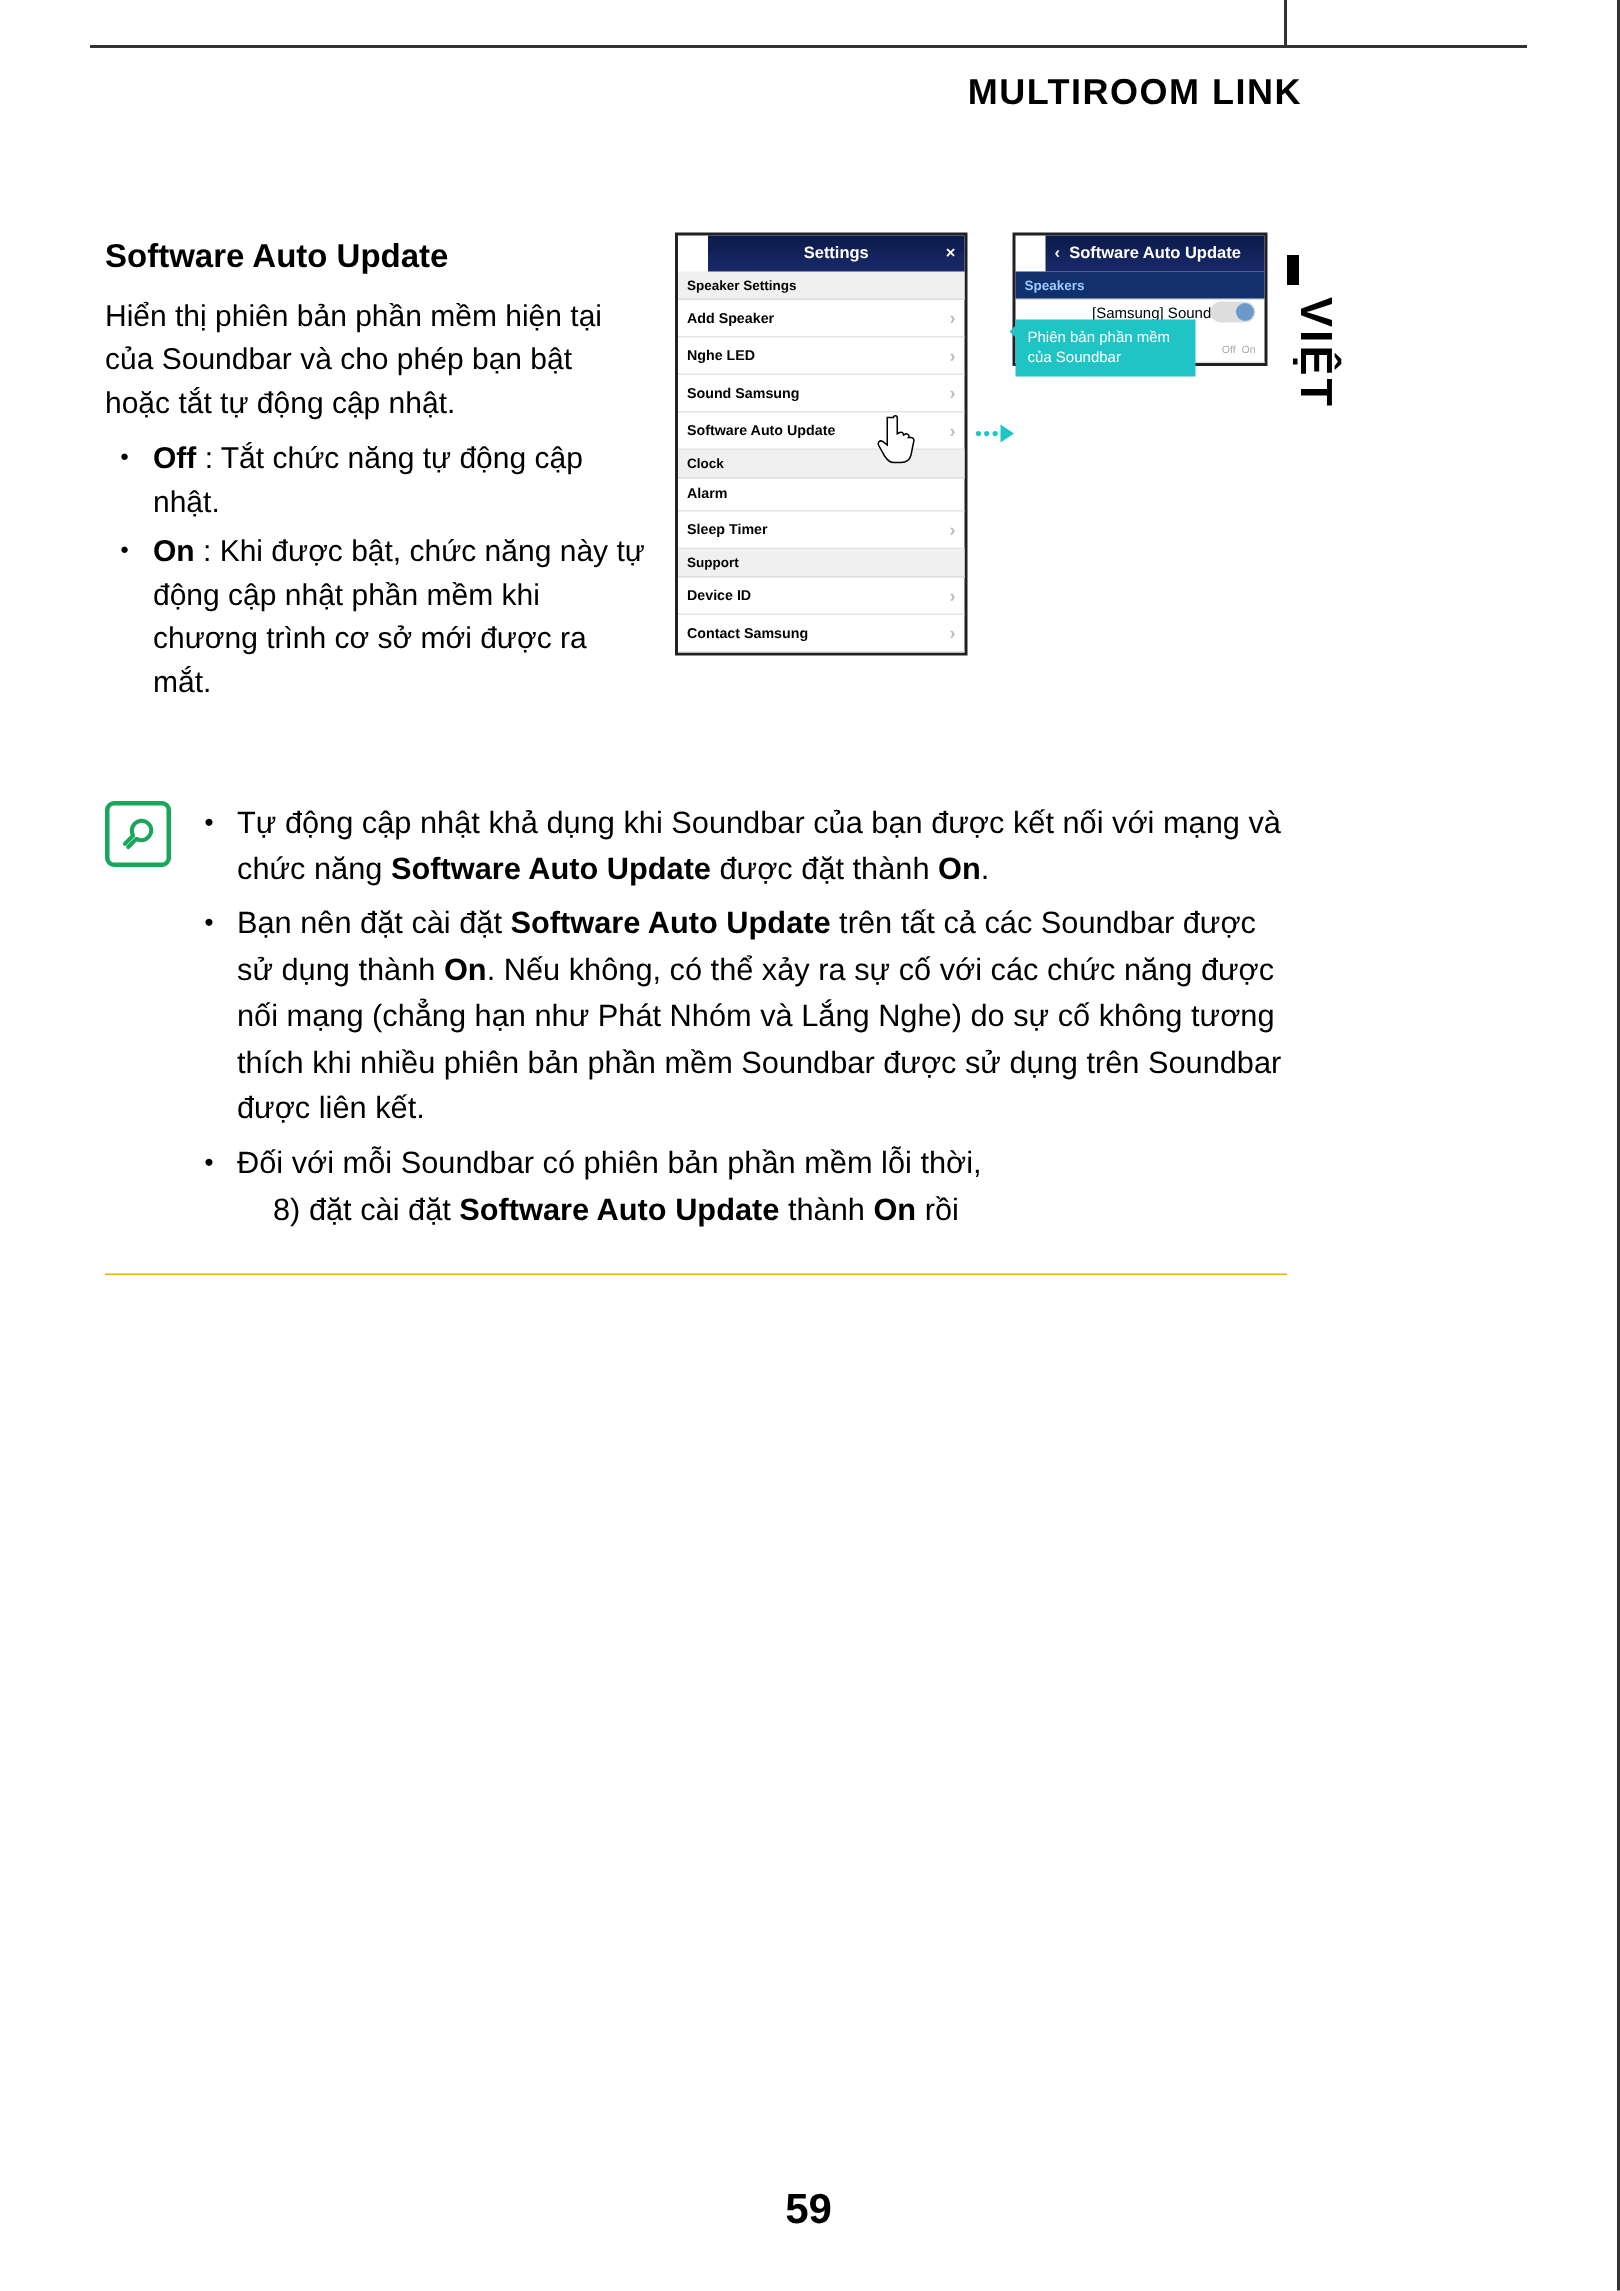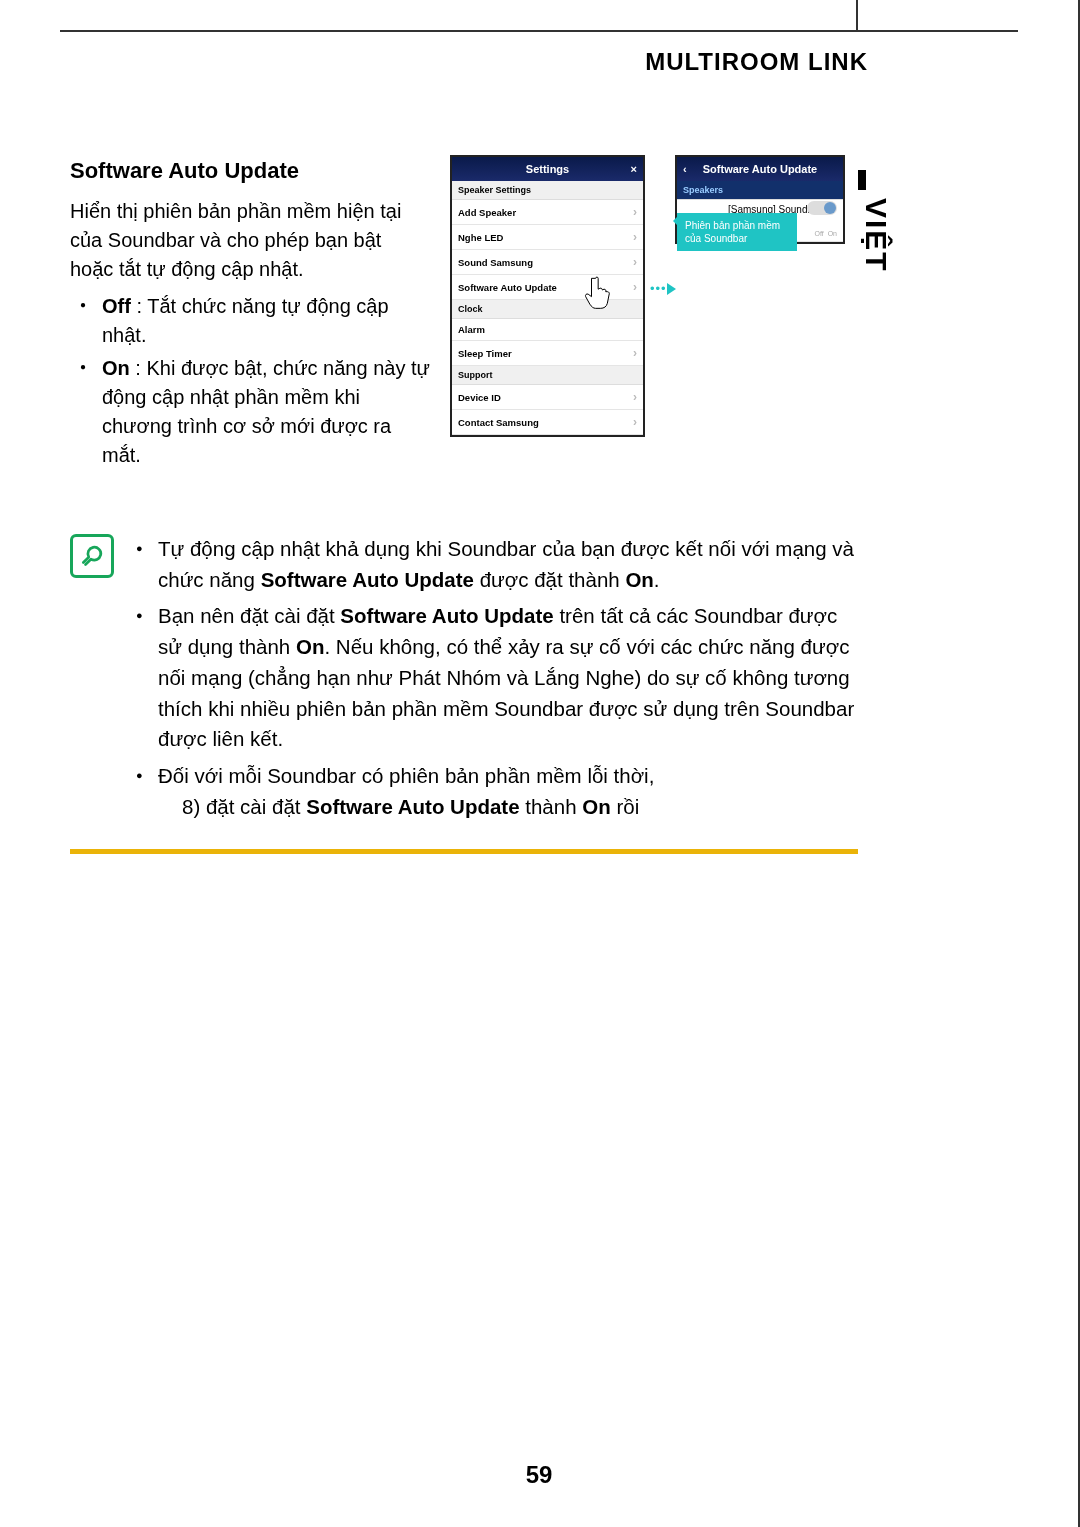--- a/index.html
+++ b/index.html
@@ -105,20 +105,21 @@
   .phone-hdr {
     background: linear-gradient(#0a1a4a,#1a2a6a);
     color: #fff;
     display: flex;
     align-items: center;
     justify-content: center;
     position: relative;
     height: 24px;
     font-size: 11px;
     font-weight: bold;
+    margin-left: 20px;
   }
   .phone-hdr .left { position:absolute; left:6px; font-weight:bold; }
   .phone-hdr .right { position:absolute; right:6px; font-weight:bold; }
   .sect-hdr {
     background: #f0f0f0;
     font-size: 9px;
     font-weight: bold;
     padding: 4px 6px;
     border-bottom: 1px solid #ddd;
   }
@@ -198,21 +199,21 @@
   .hand-icon {
     position:absolute;
     width:34px;height:40px;
     top:120px; left:132px;
   }
   .hand-icon svg { width:100%; height:100%; }
   .note-block {
     display:flex;
     gap:20px;
     margin-top: 60px;
-    border-bottom: 5px solid #eab308;
+    border-bottom: 1px solid #eab308;
     padding-bottom: 20px;
   }
   .note-icon {
     flex: 0 0 44px;
     height:44px;
     border:3px solid #17a65a;
     border-radius:6px;
     color:#17a65a;
     display:flex;
     align-items:center;
@@ -233,21 +234,21 @@
     display:inline-block;
     vertical-align:middle;
     width:22px; height:18px;
   }
   .inline-icon svg { width:100%; height:100%; }
   .page-num {
     position:absolute;
     bottom:38px;
     left:0; right:0;
     text-align:center;
-    font-size:24px;
+    font-size:28px;
     font-weight:bold;
   }
   b { font-weight:bold; }
 </style>
 </head>
 <body>
 
 <div class="page">
   <div class="header-vert"></div>
   <div class="header-line"></div>

